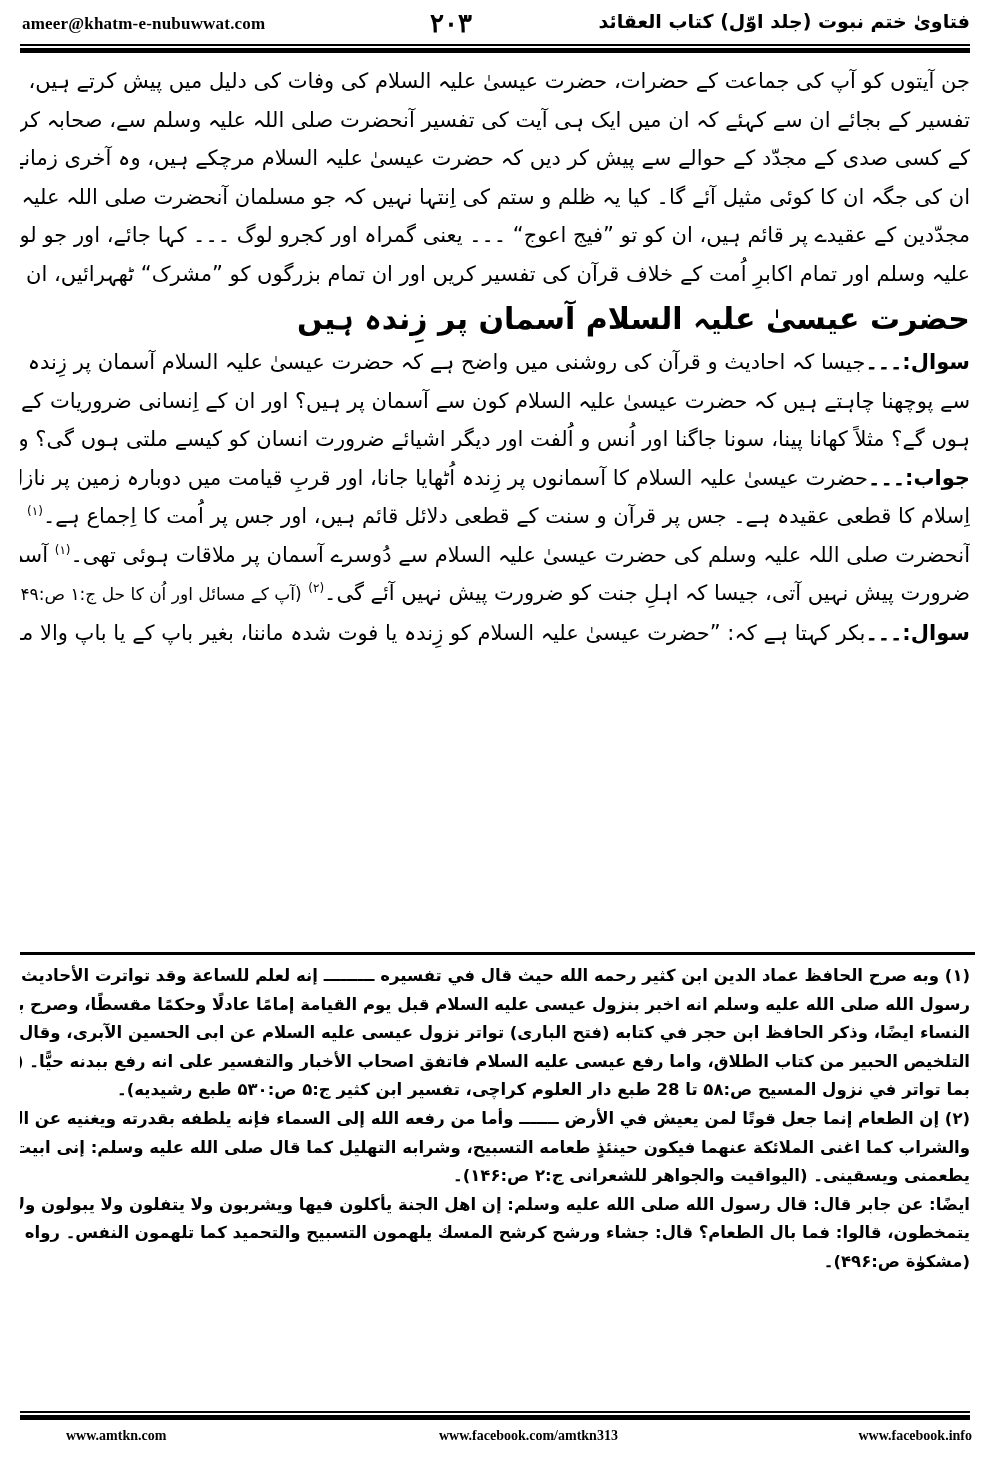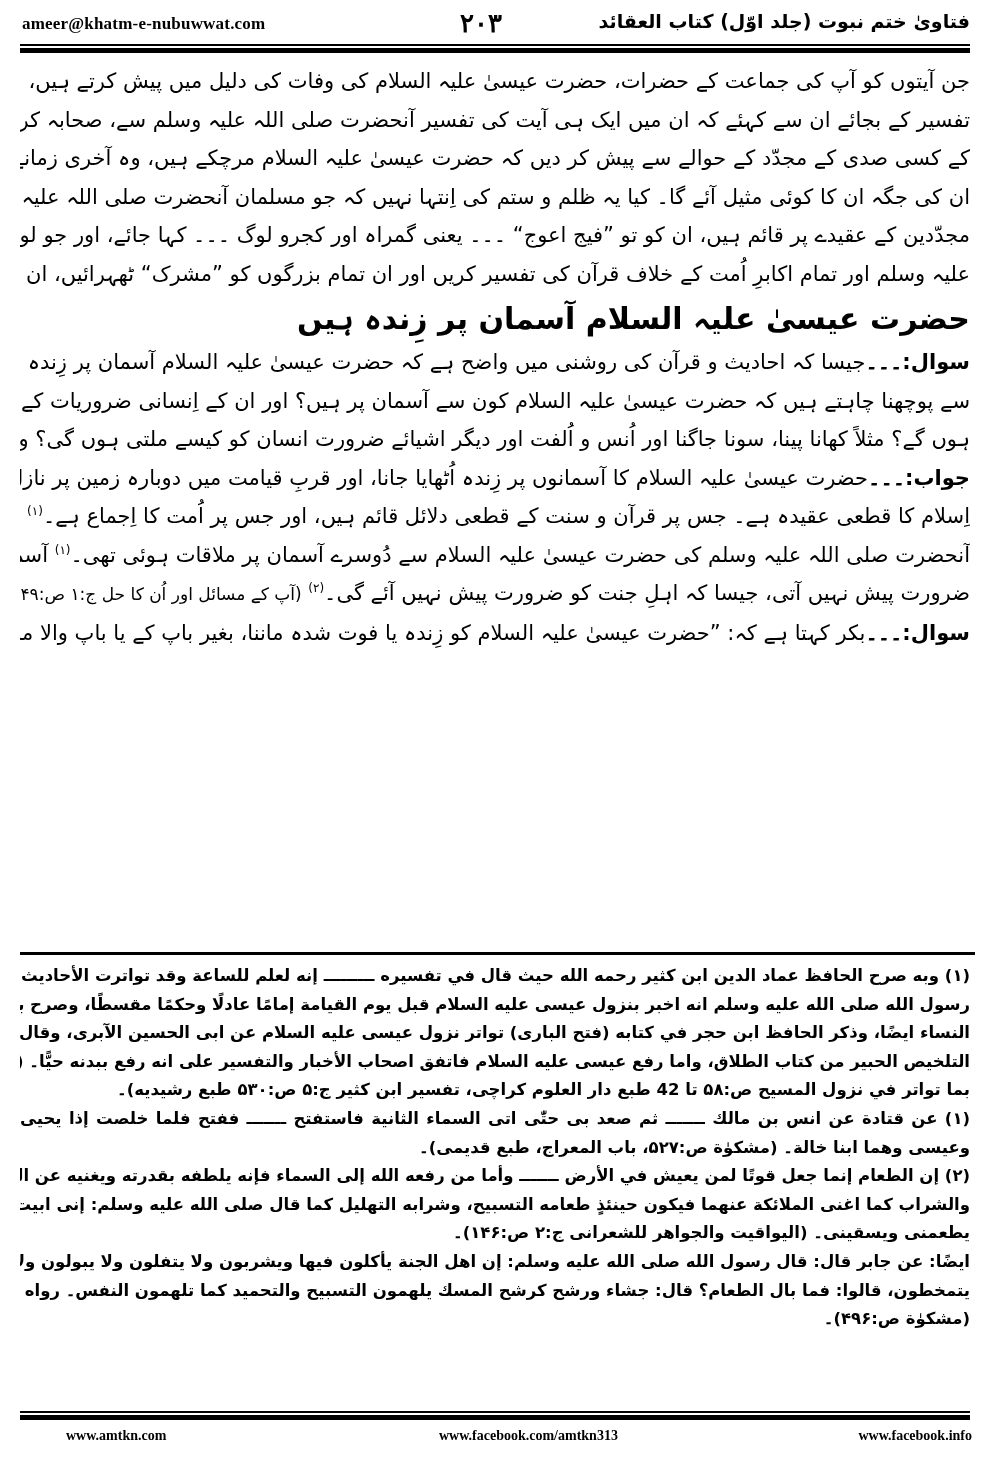--- a/index.html
+++ b/index.html
@@ -2,21 +2,21 @@
 <html><head>
 <meta charset="utf-8">
 <style>
   html, body { margin: 0; padding: 0; background: #ffffff; }
   body { width: 990px; height: 1460px; position: relative; overflow: hidden; color: #000; font-family: "DejaVu Sans", sans-serif; }
   .page { position: absolute; left: 0; top: 0; width: 990px; height: 1096px; }
 
   
   .header { position: absolute; left: 18px; right: 18px; top: 8px; height: 34px; }
   .hdr-email { position: absolute; left: 4px; top: 6px; font-family: "Liberation Serif", serif; font-weight: bold; font-size: 17px; letter-spacing: 0.2px; }
-  .hdr-page { position: absolute; left: 412px; top: 0px; font-family: Liberation Sans, sans-serif; font-weight: bold; font-size: 26px; direction: rtl; margin-left: 30px; }
+  .hdr-page { position: absolute; left: 412px; top: 0px; font-family: Liberation Sans, sans-serif; font-weight: bold; font-size: 26px; direction: rtl; }
   .hdr-title { position: absolute; right: 2px; top: 2px; direction: rtl; font-family: "DejaVu Sans", sans-serif; font-weight: bold; font-size: 19px; }
   .rule-double { position: absolute; left: 20px; right: 20px; top: 44px; height: 10px; }
   .rule-double .thin { position: absolute; left: 0; right: 0; top: 0; height: 2px; background: #000; }
   .rule-double .thick { position: absolute; left: 0; right: 0; top: 4px; height: 5px; background: #000; }
 
   
   .body-text { position: absolute; left: 20px; right: 20px; top: 62px; direction: rtl; text-align: justify; text-align-last: right; font-family: "DejaVu Sans", sans-serif; }
   .para { font-size: 21px; line-height: 38.5px; margin: 0; }
   .para .ln { display: block; text-align: justify; text-align-last: justify; white-space: nowrap; overflow: hidden; }
   .para .ln.last { text-align-last: right; }
@@ -93,25 +93,21 @@
     </div>
   </div>
 
   <div class="fn-rule"></div>
   <div class="footnotes">
     <div class="fn">
       <span class="ln">(۱) وبه صرح الحافظ عماد الدين ابن كثير رحمه الله حيث قال في تفسيره ـــــــــ إنه لعلم للساعة وقد تواترت الأحاديث عن</span>
       <span class="ln">رسول الله صلى الله عليه وسلم انه اخبر بنزول عيسى عليه السلام قبل يوم القيامة إمامًا عادلًا وحكمًا مقسطًا، وصرح به في تفسير سورة</span>
       <span class="ln">النساء ايضًا، وذكر الحافظ ابن حجر في كتابه (فتح الباری) تواتر نزول عيسى عليه السلام عن ابی الحسين الآبری، وقال في</span>
       <span class="ln">التلخيص الحبير من كتاب الطلاق، واما رفع عيسى عليه السلام فاتفق اصحاب الأخبار والتفسير على انه رفع ببدنه حيًّا۔ (التصريح</span>
-      <span class="ln last">بما تواتر في نزول المسيح ص:۵۸ تا 42 طبع دار العلوم كراچی، تفسير ابن كثير ج:۵ ص:۵۳۰ طبع رشيديه)۔</span>
-    </div>
-    <div class="fn">
-      <span class="ln">(۱) عن قتادة عن انس بن مالك ـــــــ ثم صعد بی حتّٰى اتى السماء الثانية فاستفتح ـــــــ ففتح فلما خلصت إذا يحيى</span>
-      <span class="ln last">وعيسى وهما ابنا خالة۔ (مشكوٰة ص:۵۲۷، باب المعراج، طبع قديمی)۔</span>
+      <span class="ln last">بما تواتر في نزول المسيح ص:۵۸ تا 28 طبع دار العلوم كراچی، تفسير ابن كثير ج:۵ ص:۵۳۰ طبع رشيديه)۔</span>
     </div>
     <div class="fn">
       <span class="ln">(۲) إن الطعام إنما جعل قوتًا لمن يعيش في الأرض ـــــــ وأما من رفعه الله إلى السماء فإنه يلطفه بقدرته ويغنيه عن الطعام</span>
       <span class="ln">والشراب كما اغنى الملائكة عنهما فيكون حينئذٍ طعامه التسبيح، وشرابه التهليل كما قال صلى الله عليه وسلم: إنی ابيت عند ربی</span>
       <span class="ln last">يطعمنی ويسقينی۔ (اليواقيت والجواهر للشعرانی ج:۲ ص:۱۴۶)۔</span>
     </div>
     <div class="fn">
       <span class="ln">ايضًا: عن جابر قال: قال رسول الله صلى الله عليه وسلم: إن اهل الجنة يأكلون فيها ويشربون ولا يتفلون ولا يبولون ولا يتغوطون ولا</span>
       <span class="ln">يتمخطون، قالوا: فما بال الطعام؟ قال: جشاء ورشح كرشح المسك يلهمون التسبيح والتحميد كما تلهمون النفس۔ رواه مسلم۔</span>
       <span class="ln last">(مشكوٰة ص:۴۹۶)۔</span>

